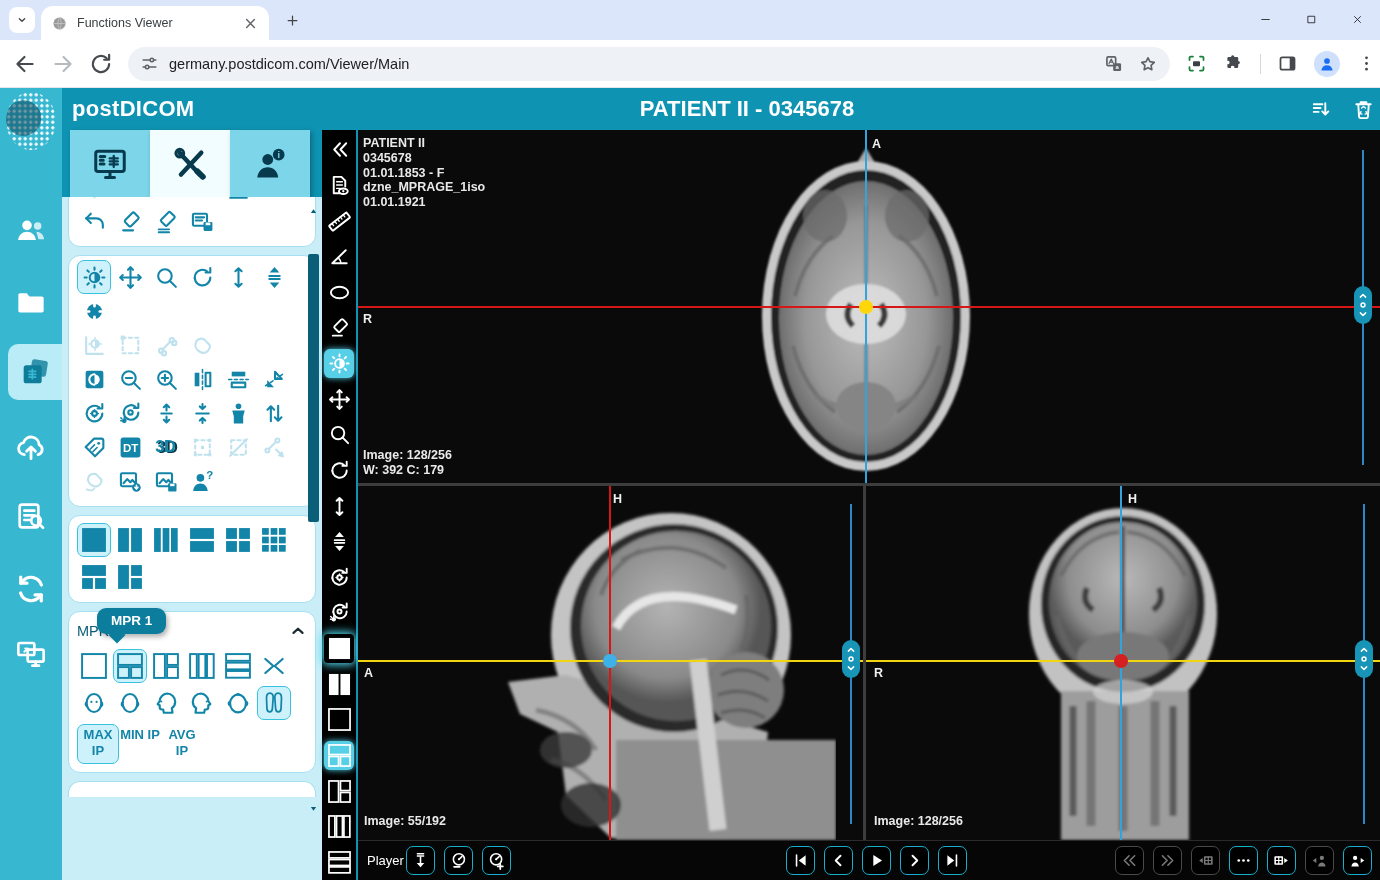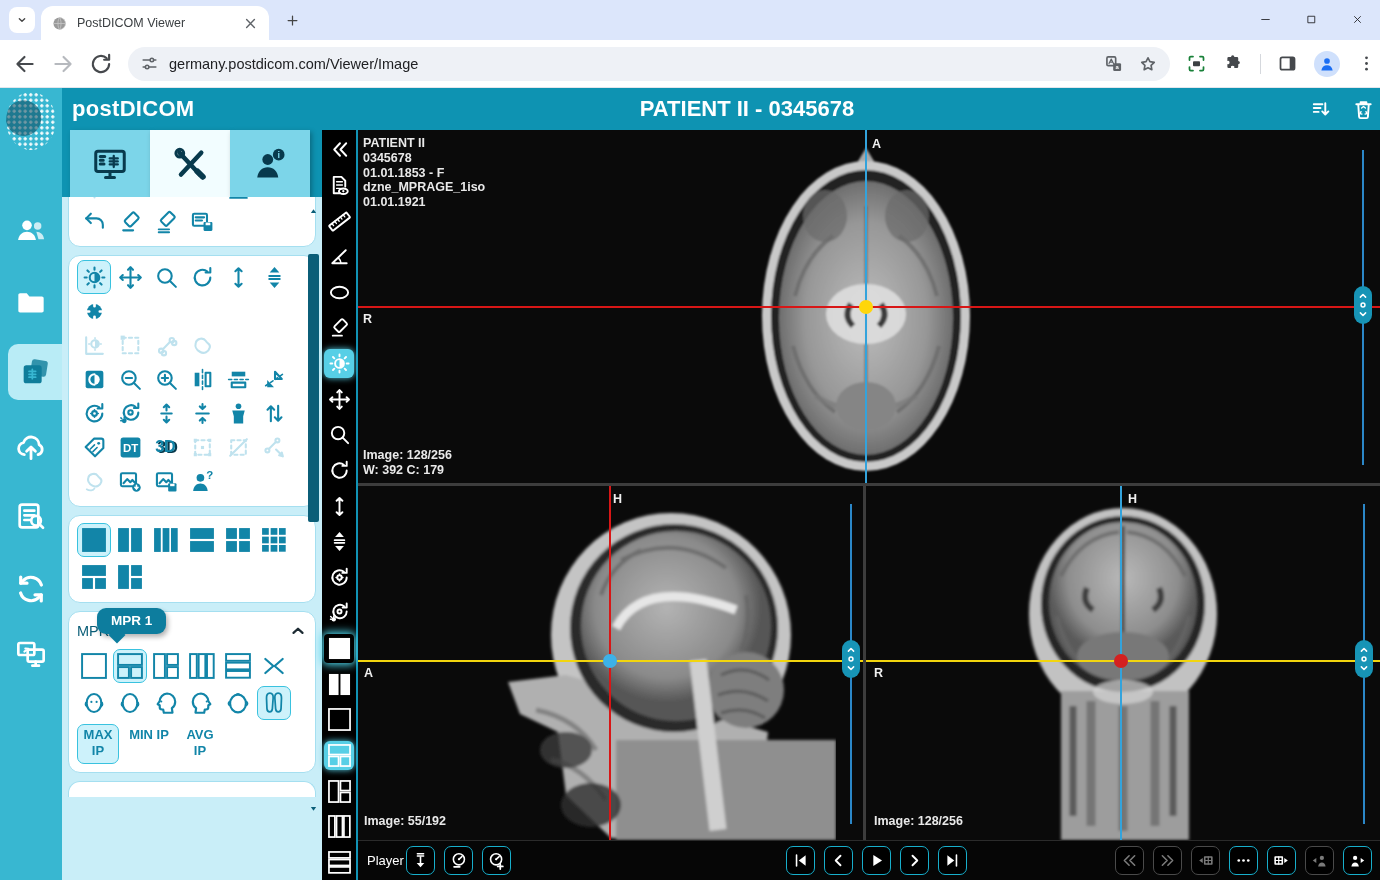--- a/index.html
+++ b/index.html
@@ -78,21 +78,21 @@
   .chead .chev { color:#1d2b33; width:18px; height:18px; }
   .chev svg { width:100%; height:100%; stroke-width:3; }
   .icon-row { display:grid; grid-template-columns:repeat(6,36px); }
   .tcell { width:34px; height:34px; display:flex; align-items:center; justify-content:center;
     color:#1285a8; border:1.5px solid transparent; border-radius:7px; }
   .tcell svg { width:25px; height:25px; }
   .tcell.sel { background:#cdf2fb; border-color:#39c2df; }
   .tcell.dis { color:#bfe2ee; }
   .thumbrow { display:grid; grid-template-columns:repeat(6,36px); margin-top:3px; }
   .thumbrow .tcell svg { width:26px; height:26px; }
-  .ipbtns { display:flex; gap:9px; margin-top:4px; }
+  .ipbtns { display:flex; gap:0; margin-top:4px; }
   .ipb { width:42px; min-height:40px; border:1.5px solid transparent; border-radius:7px; color:#1285a8;
     font-weight:bold; font-size:13px; text-align:center; line-height:1.25; padding-top:2px; }
   .ipb.sel { background:#cdf2fb; border-color:#39c2df; }
   #mprtip { position:absolute; left:28px; top:-4px; background:#0d7d9e; color:#fff; font-weight:bold;
     font-size:13.5px; padding:5px 14px 6px; border-radius:9px; box-shadow:2px 3px 5px rgba(0,0,0,.3); z-index:5; }
   #mprtip:after { content:""; position:absolute; left:14px; bottom:-7px; width:12px; height:12px;
     background:#0d7d9e; transform:rotate(45deg); }
   #pscrollbar { position:absolute; right:2px; top:72px; width:13px; height:606px; }
   #pscrollbar .arr { position:absolute; left:2px; width:9px; height:9px; color:#0b5e78; }
   #psthumb { position:absolute; left:1px; top:52px; width:11px; height:268px; background:#0b5e78; border-radius:2px; }
@@ -145,21 +145,21 @@
     <div class="tsbtn">
         <svg viewBox="0 0 24 24" fill="none" stroke="currentColor" stroke-width="2" stroke-linecap="round" stroke-linejoin="round">
           <path d="M8 10l4 4 4-4"></path>
         </svg>
       </div>
     <div class="btab">
       <span class="fav"><svg viewBox="0 0 24 24" fill="none" stroke="currentColor" stroke-width="2" stroke-linecap="round" stroke-linejoin="round">
             <circle cx="12" cy="12" r="8.5" fill="#9a9a9a" stroke="none"></circle>
             <path d="M12 3.5a8.5 8.5 0 0 1 0 17M3.5 12h17M12 3.5c-3 2.5-3 14.5 0 17M12 3.5c3 2.5 3 14.5 0 17" stroke="#c9c9c9" stroke-width="1.1"></path>
           </svg></span>
-      <span class="ttl">PostDICOM Viewer</span>
+      <span class="ttl">Functions Viewer</span>
       <span class="tclose"><svg viewBox="0 0 24 24" fill="none" stroke="currentColor" stroke-width="2" stroke-linecap="round" stroke-linejoin="round">
             <path d="M6.5 6.5l11 11M17.5 6.5l-11 11"></path>
           </svg></span>
     </div>
     <div class="newtab">
         <svg viewBox="0 0 24 24" fill="none" stroke="currentColor" stroke-width="2" stroke-linecap="round" stroke-linejoin="round">
           <path d="M12 5v14M5 12h14"></path>
         </svg>
       </div>
     <div class="winctl">
@@ -191,21 +191,21 @@
     <div class="navic"><svg viewBox="0 0 24 24" fill="none" stroke="currentColor" stroke-width="2" stroke-linecap="round" stroke-linejoin="round">
           <path d="M19.5 12a7.5 7.5 0 1 1-2.2-5.3"></path>
           <path d="M19.5 3.5v4.6h-4.6"></path>
         </svg></div>
     <div class="omnibox">
       <span class="tuneic"><svg viewBox="0 0 24 24" fill="none" stroke="currentColor" stroke-width="2" stroke-linecap="round" stroke-linejoin="round">
             <circle cx="15" cy="7.5" r="2.2"></circle>
             <path d="M4 7.5h8.3M17.7 7.5H20M4 16.5h2.3M11.7 16.5H20"></path>
             <circle cx="9" cy="16.5" r="2.2"></circle>
           </svg></span>
-      <span class="url">germany.postdicom.com/Viewer/Image</span>
+      <span class="url">germany.postdicom.com/Viewer/Main</span>
       <span class="obic"><svg viewBox="0 0 24 24" fill="none" stroke="currentColor" stroke-width="2" stroke-linecap="round" stroke-linejoin="round">
             <rect x="3.5" y="3.5" width="10.5" height="10.5" rx="1.5"></rect>
             <path d="M6 11.5L8.7 6l2.7 5.5M7 9.8h3.4" stroke-width="1.4"></path>
             <rect x="11" y="11" width="9.5" height="9.5" rx="1.5" fill="currentColor" stroke="none"></rect>
             <text x="15.8" y="18.4" font-size="7" font-weight="bold" fill="#fff" stroke="none" text-anchor="middle" font-family="Liberation Sans,sans-serif">a</text>
           </svg></span>
       <span class="obic"><svg viewBox="0 0 24 24" fill="none" stroke="currentColor" stroke-width="2" stroke-linecap="round" stroke-linejoin="round">
             <path d="M12 4.5l2.3 4.7 5.2.8-3.8 3.7.9 5.2-4.6-2.4-4.6 2.4.9-5.2L4.5 10l5.2-.8z"></path>
           </svg></span>
     </div>

